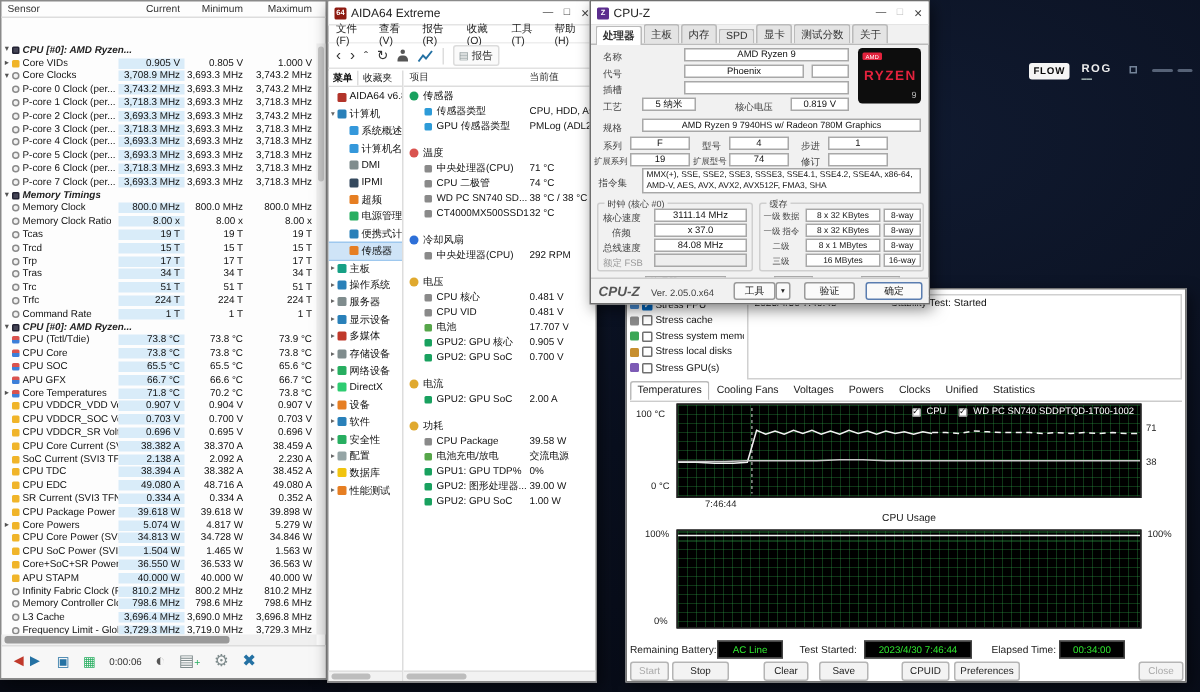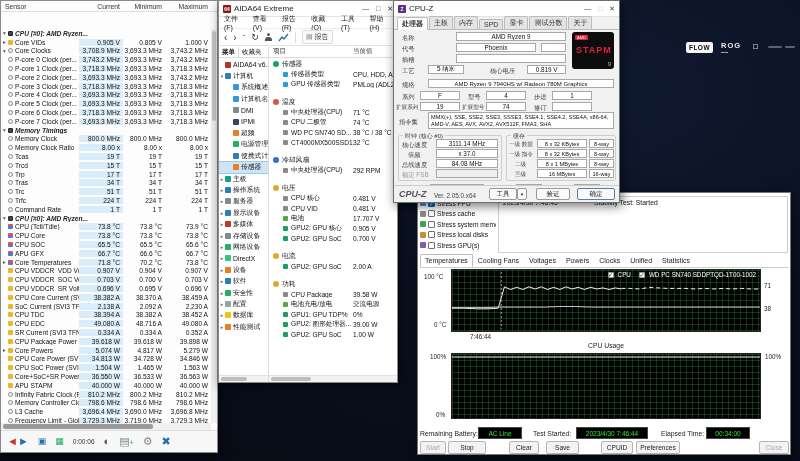--- a/index.html
+++ b/index.html
@@ -29,21 +29,21 @@
   .hw-c.cur{background:#d9ecf9}
   .hw-c+.hw-c{width:42px}.hw-c+.hw-c+.hw-c{width:46px}
   #hw-vscroll{position:absolute;right:0;top:28px;bottom:29px;width:6px;background:#f0f0f0}
   #hw-vscroll i{position:absolute;left:1px;right:1px;top:2px;height:90px;background:#c7c7c7;border-radius:2px}
   #hw-hscroll{position:absolute;left:0;right:6px;bottom:22px;height:7px;background:#f0f0f0}
   #hw-hscroll i{position:absolute;top:1px;bottom:1px;left:2px;width:150px;background:#9a9a9a;border-radius:2px}
   #hw-toolbar{position:absolute;left:0;right:0;bottom:0;height:22px;border-top:1px solid #ddd;background:#f7f7f7;display:flex;align-items:center;gap:9px;padding:0 6px;font-size:11px}
   #hw-toolbar .tbi{line-height:1;cursor:default}
   #hw-timer{font-size:6.5px;color:#333}
   
-  #aida{left:218px;top:0;width:180px;height:383px}
+  #aida{left:218px;top:0;width:180px;height:455px}
   #aida-menu{display:flex;gap:7px;height:12px;align-items:center;padding:0 5px;font-size:7px;color:#222;border-bottom:1px solid #eee}
   #aida-tools{display:flex;gap:6px;height:17px;align-items:center;padding:0 5px;border-bottom:1px solid #e2e2e2;font-size:10px;color:#333}
   #aida-tools .sep{width:1px;height:11px;background:#ddd}
   #aida-report{display:flex;align-items:center;gap:2px;font-size:7px;border:1px solid #dcdcdc;background:#fafafa;padding:1px 3px;border-radius:2px}
   .person{width:7px;height:8px;position:relative}
   .person:before{content:"";position:absolute;left:2px;top:0;width:3px;height:3px;border-radius:50%;background:#555}
   .person:after{content:"";position:absolute;left:0;bottom:0;width:7px;height:4px;border-radius:3px 3px 0 0;background:#555}
   #aida-body{position:absolute;top:46px;bottom:0;left:0;right:0;display:flex}
   #aida-left{width:50px;border-right:1px solid #ddd;position:relative;overflow:hidden}
   #aida-left-tabs{display:flex;font-size:6.5px;height:11px;border-bottom:1px solid #ddd}
@@ -1002,21 +1002,21 @@
       <div class="cz-tab">SPD</div>
       <div class="cz-tab">显卡</div>
       <div class="cz-tab">测试分数</div>
       <div class="cz-tab">关于</div>
     </div>
 
   <div class="cz-lab" style="left:8px;top:33px">名称</div>
   <div class="cz-box" style="left:62px;top:31px;width:110px">AMD Ryzen 9</div>
   <div id="cz-logo">
     <span class="bd">AMD</span>
-    <span class="ry">STAPM</span>
+    <span class="ry">RYZEN</span>
     <span class="n9">9</span>
   </div>
   <div class="cz-lab" style="left:8px;top:44px">代号</div>
   <div class="cz-box" style="left:62px;top:42px;width:80px">Phoenix</div>
   <div class="cz-box" style="left:147px;top:42px;width:25px"></div>
   <div class="cz-lab" style="left:8px;top:55px">插槽</div>
   <div class="cz-box" style="left:62px;top:53px;width:110px"></div>
   <div class="cz-lab" style="left:8px;top:66px">工艺</div>
   <div class="cz-box" style="left:34px;top:64px;width:36px">5 纳米</div>
   <div class="cz-lab" style="left:96px;top:66px">核心电压</div>

